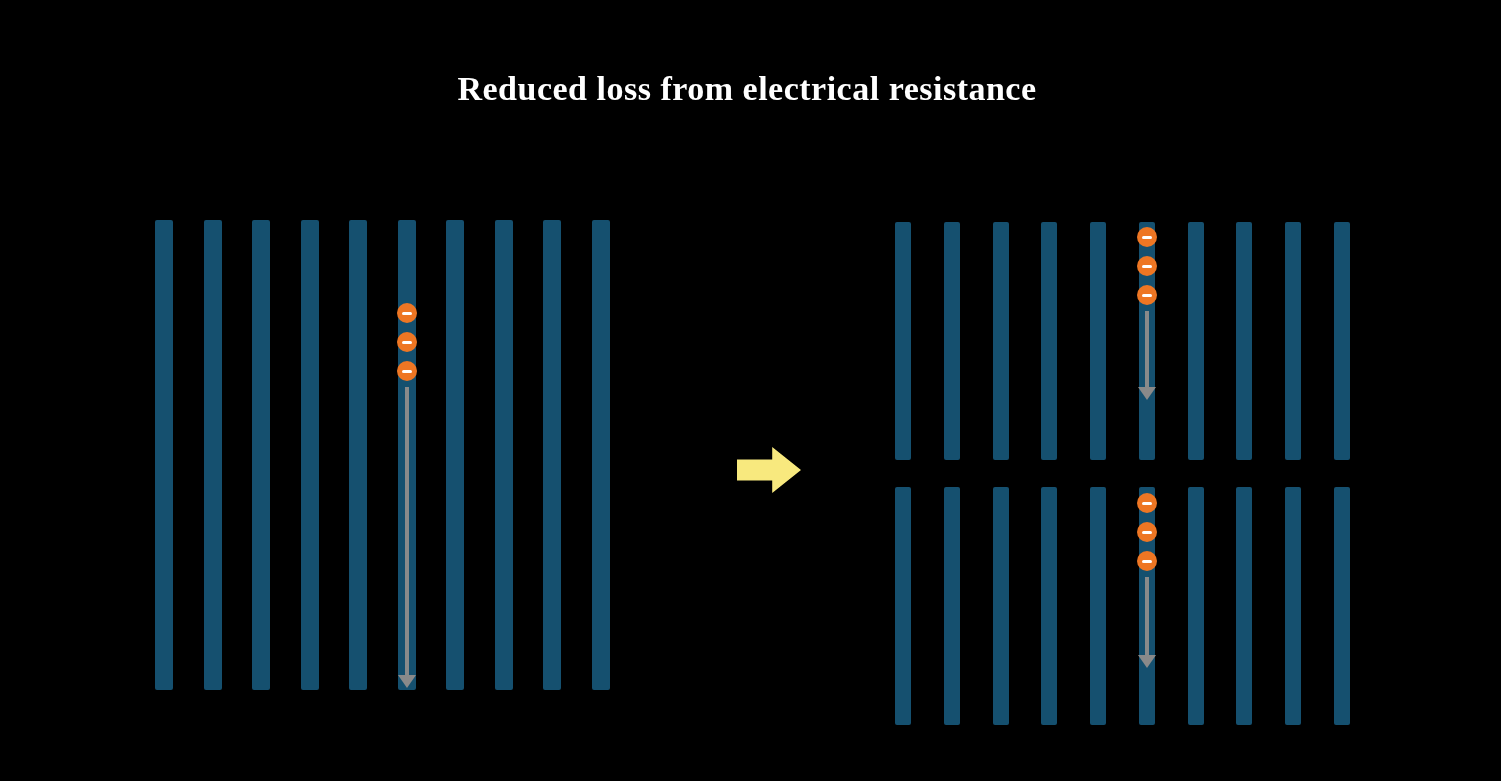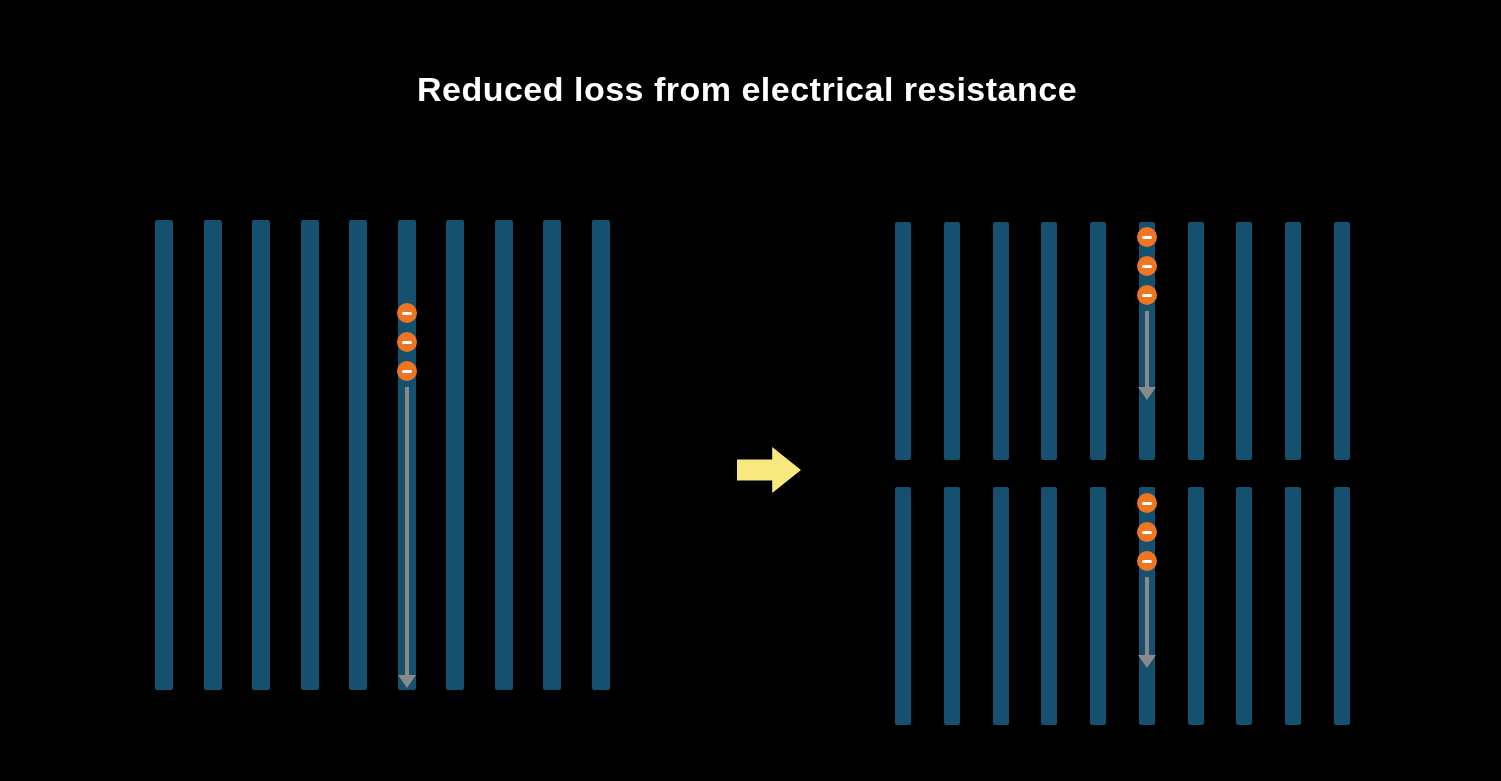--- a/index.html
+++ b/index.html
@@ -6,21 +6,21 @@
     margin: 0;
     padding: 0;
     background: #000;
   }
   .canvas {
     position: relative;
     width: 1494px;
     height: 781px;
     background: var(--bg, #000);
     overflow: hidden;
-    font-family: Liberation Sans, sans-serif;
+    font-family: Liberation Serif, serif;
   }
   .title {
     position: absolute;
     top: 70px;
     left: 0;
     width: 100%;
     margin: 0;
     text-align: center;
     color: #ffffff;
     font-size: 34px;

